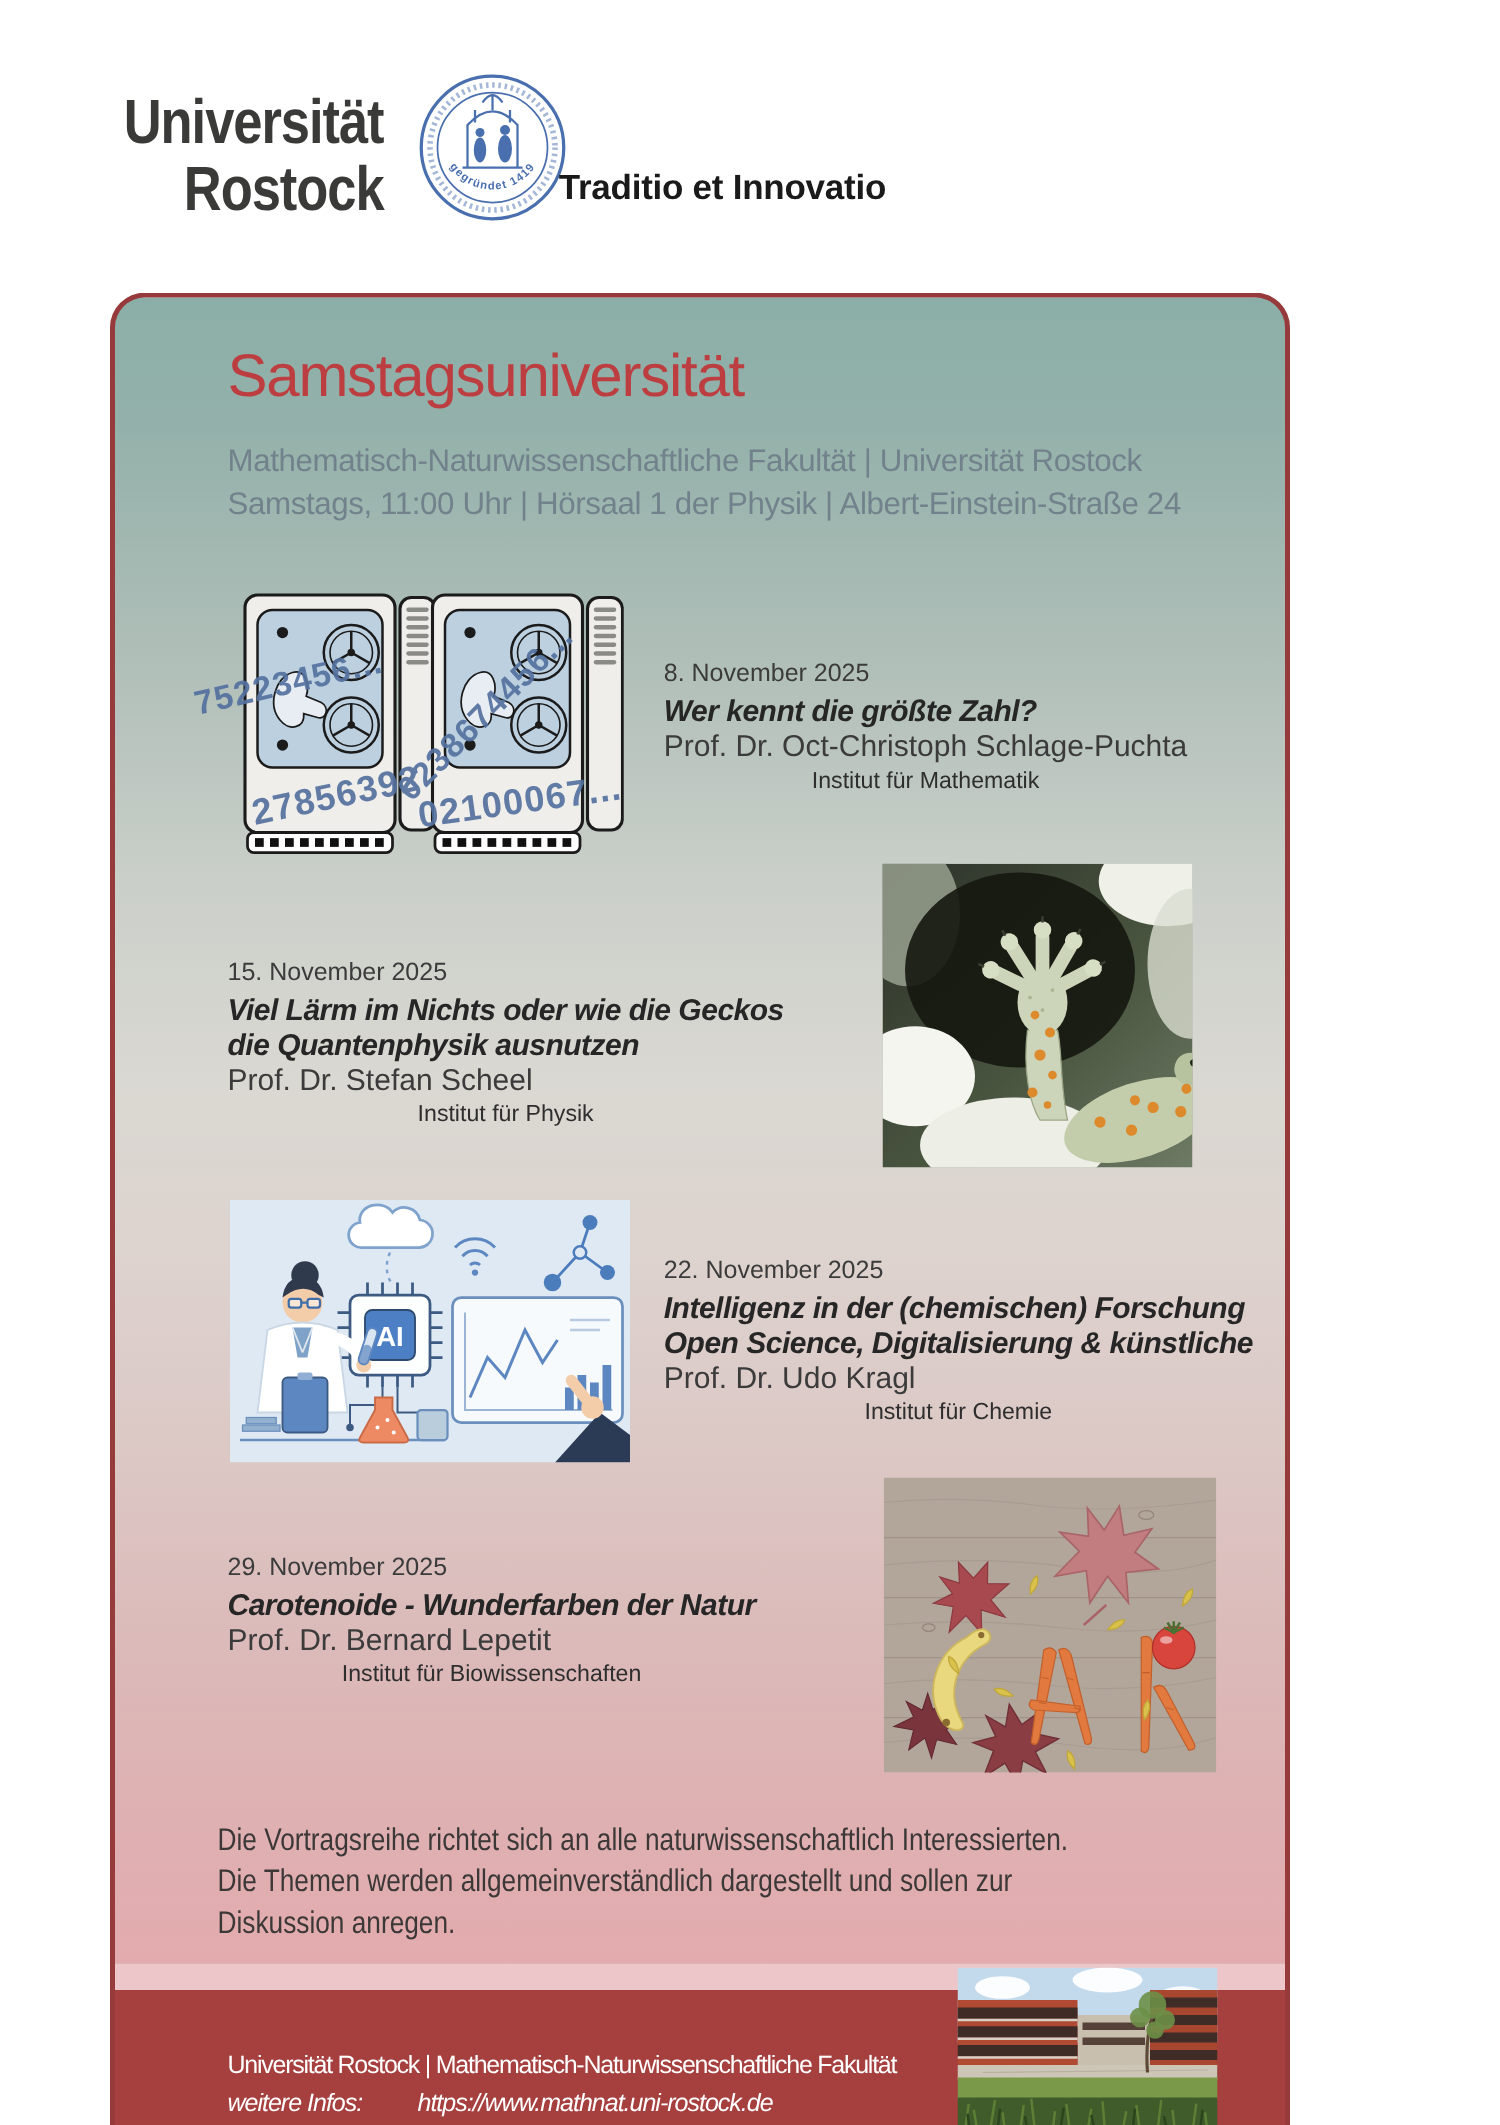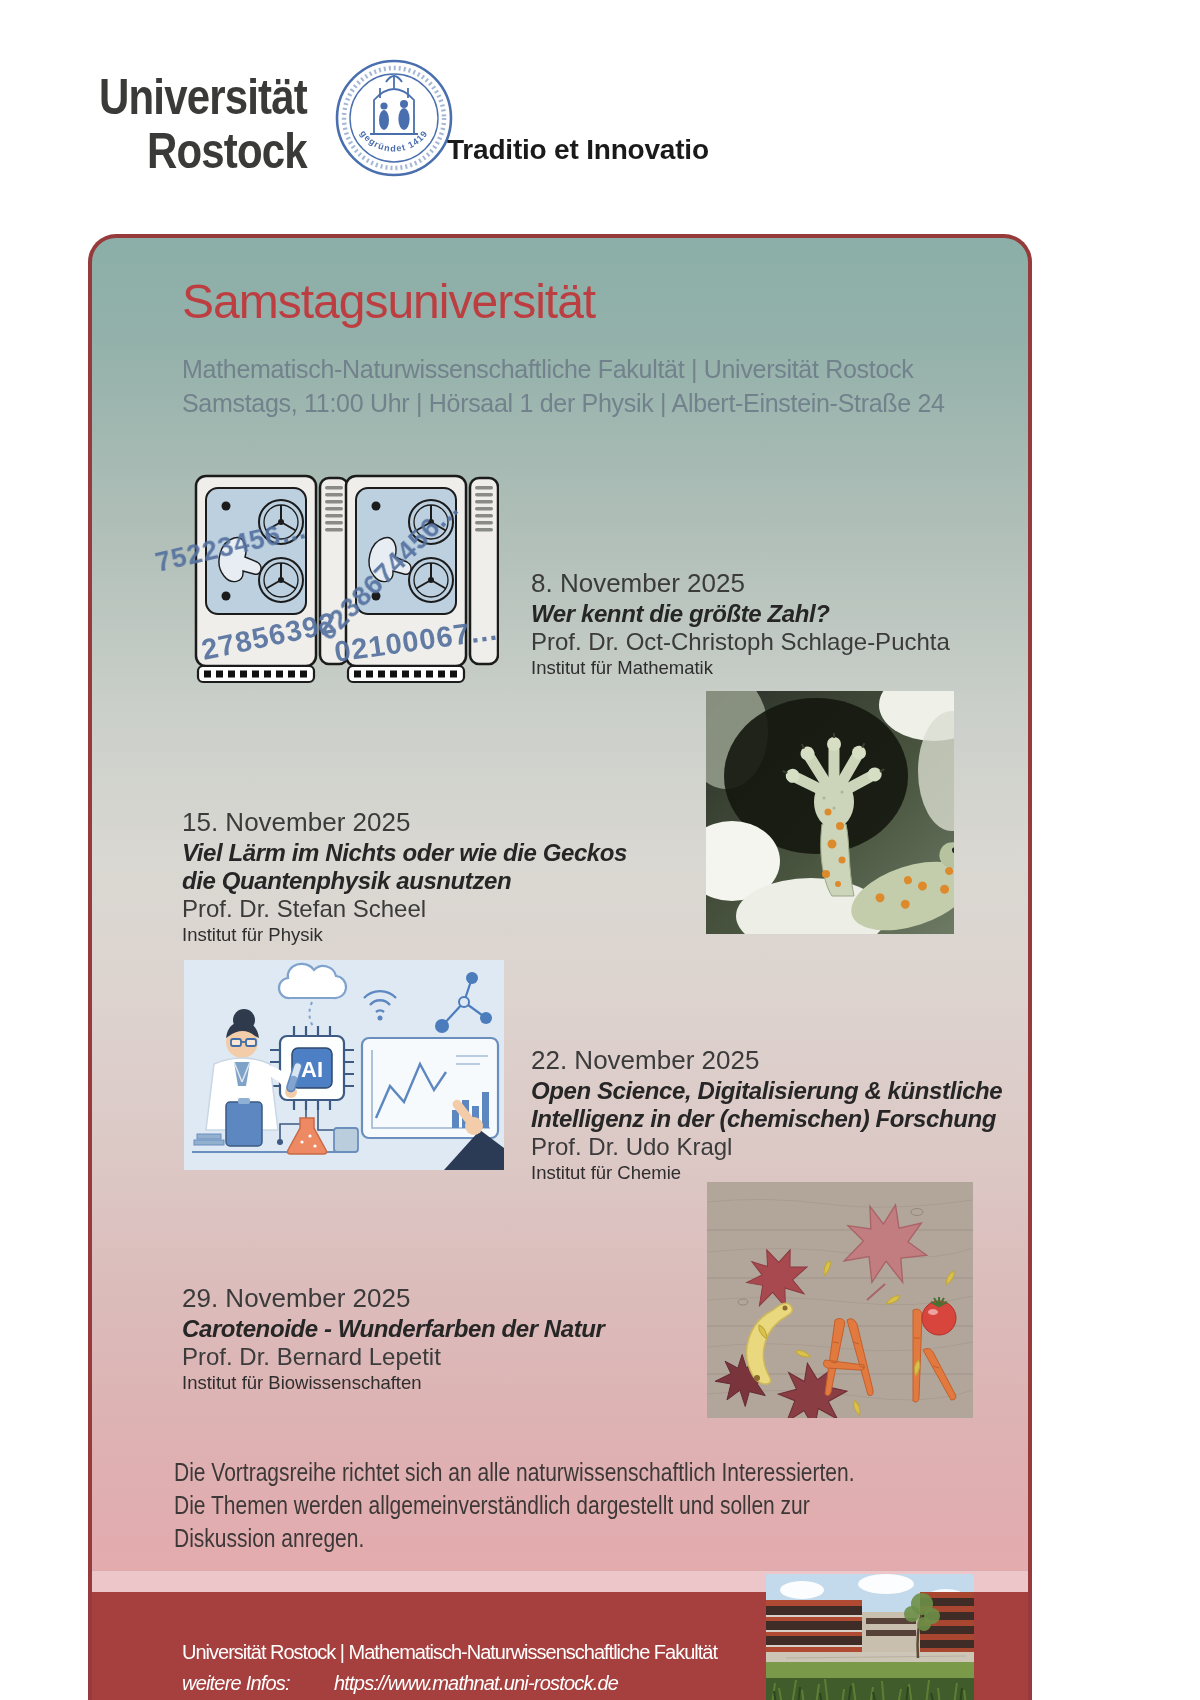--- a/index.html
+++ b/index.html
@@ -21,25 +21,25 @@
           border-radius:28px 28px 0 0;overflow:hidden;
           background:linear-gradient(180deg,
             #8bafa8 0%,#93b1aa 7%,#b0bfb8 20%,#ccd0ca 33%,#dad8d2 43%,
             #ddd3cf 52%,#dcc8c5 63%,#dbbcbb 72%,#deb1b2 82%,#e3abae 91%,#e7a9ae 100%);}
   .poster-title{position:absolute;left:90px;top:38px;font-size:48px;line-height:52px;
                 color:#bd3e41;letter-spacing:-1px;}
   .poster-sub{position:absolute;left:90px;top:114px;font-size:25px;line-height:34px;
               color:#72828c;letter-spacing:-.3px;}
 
   .event{position:absolute;}
-  .ev-date{font-size:26px;line-height:34px;color:#3b3b3b;margin-top:44px;}
+  .ev-date{font-size:20px;line-height:34px;color:#3b3b3b;}
   .ev-title{font-size:24px;line-height:28px;font-weight:bold;color:#262626;letter-spacing:-.4px;}
   .ev-title span{display:block;font-style:italic;}
   .ev-speaker{font-size:24px;line-height:28px;color:#3b3b3b;}
-  .ev-inst{font-size:18.5px;line-height:24px;color:#2e2e2e;}
+  .ev-inst{font-size:18.5px;line-height:24px;color:#2e2e2e;text-align:center;}
 
   .illus{position:absolute;}
   .photo{position:absolute;}
 
   .description{position:absolute;left:82px;top:1218px;font-size:25px;line-height:33px;
                color:#3d3838;transform:scaleX(.84);transform-origin:top left;width:960px;}
 
   
   .light-band{position:absolute;left:0;top:1332px;width:100%;height:22px;
               background:rgba(255,255,255,.32);border-top:1px solid rgba(190,120,125,.35);}
@@ -325,22 +325,22 @@
         <circle cx="22" cy="-10" r="9" fill="#f3cda9"></circle>
         <g transform="translate(22,-10) rotate(-38)">
           <rect x="-4.5" y="-32" width="9" height="28" rx="4.5" fill="#f3cda9"></rect>
         </g>
       </g>
     </svg>
 
     <div class="event" style="left:439px;top:761px">
       <div class="ev-date">22. November 2025</div>
       <div class="ev-title">
+        <span>Intelligenz in der (chemischen) Forschung</span>
         <span>Open Science, Digitalisierung &amp; künstliche</span>
-        <span>Intelligenz in der (chemischen) Forschung</span>
       </div>
       <div class="ev-speaker">Prof. Dr. Udo Kragl</div>
       <div class="ev-inst">Institut für Chemie</div>
     </div>
 
     <div class="event" style="left:90px;top:999px">
       <div class="ev-date">29. November 2025</div>
       <div class="ev-title">
         <span>Carotenoide - Wunderfarben der Natur</span>
         <span></span>

